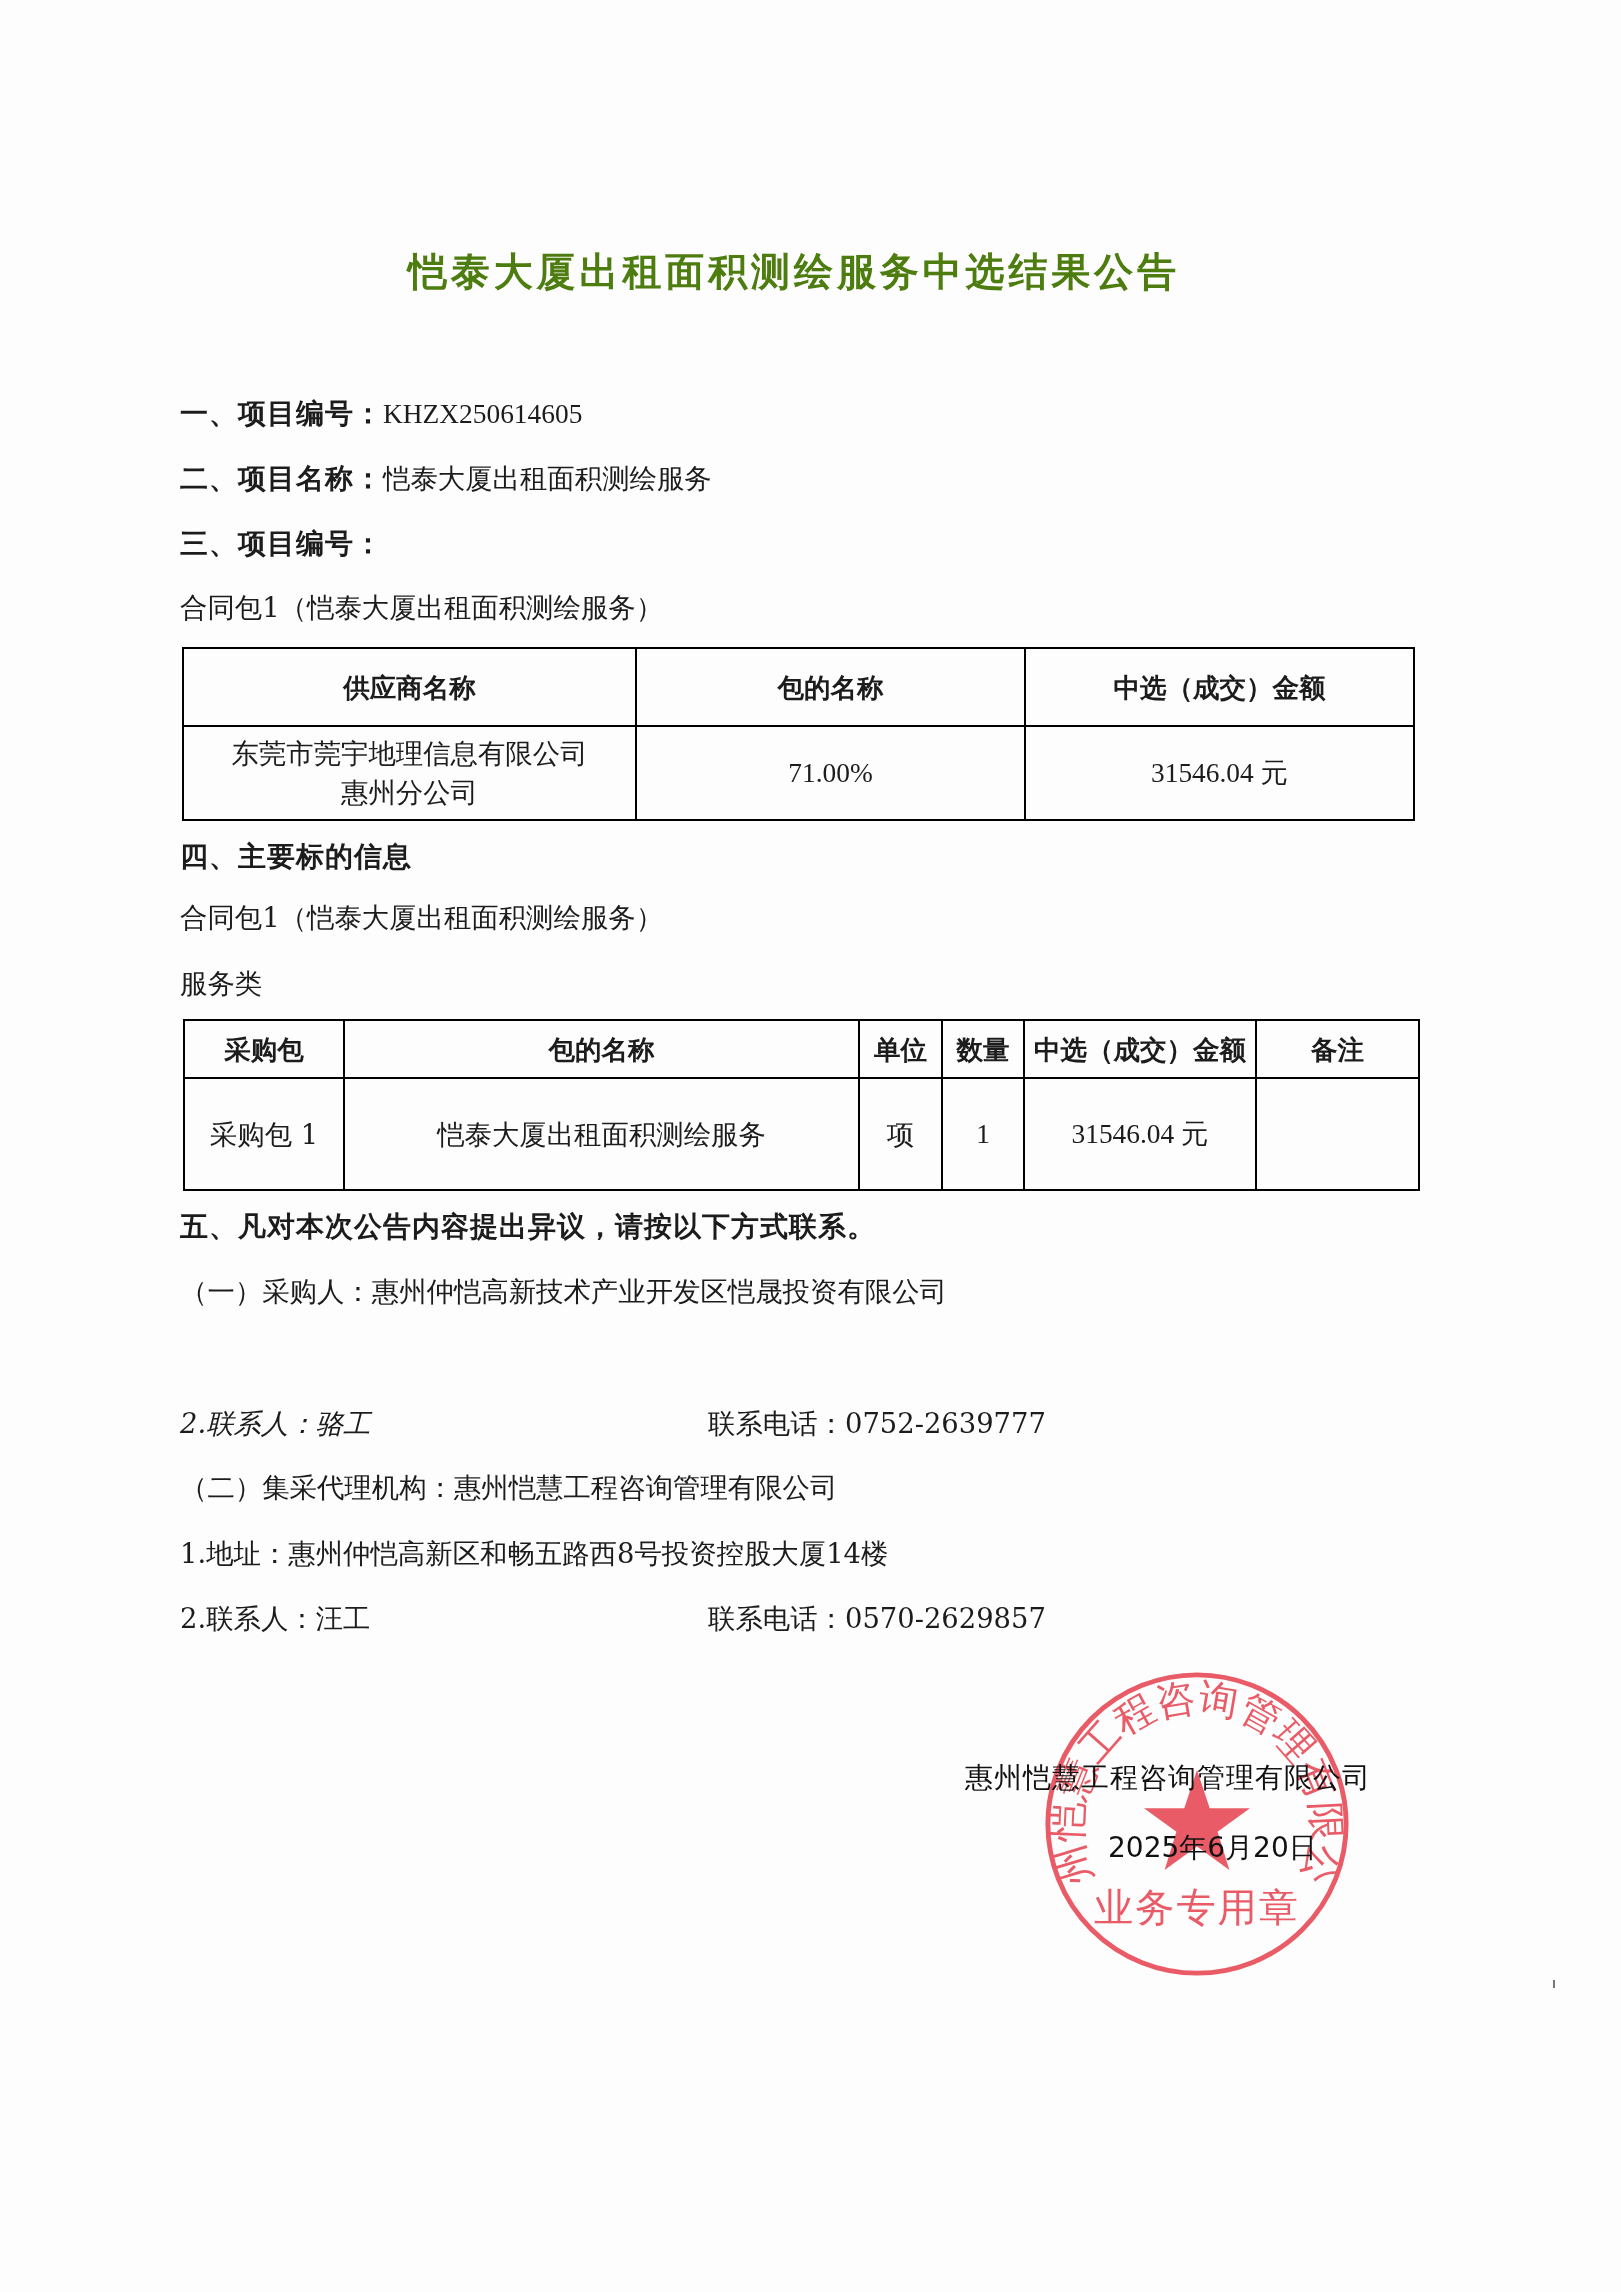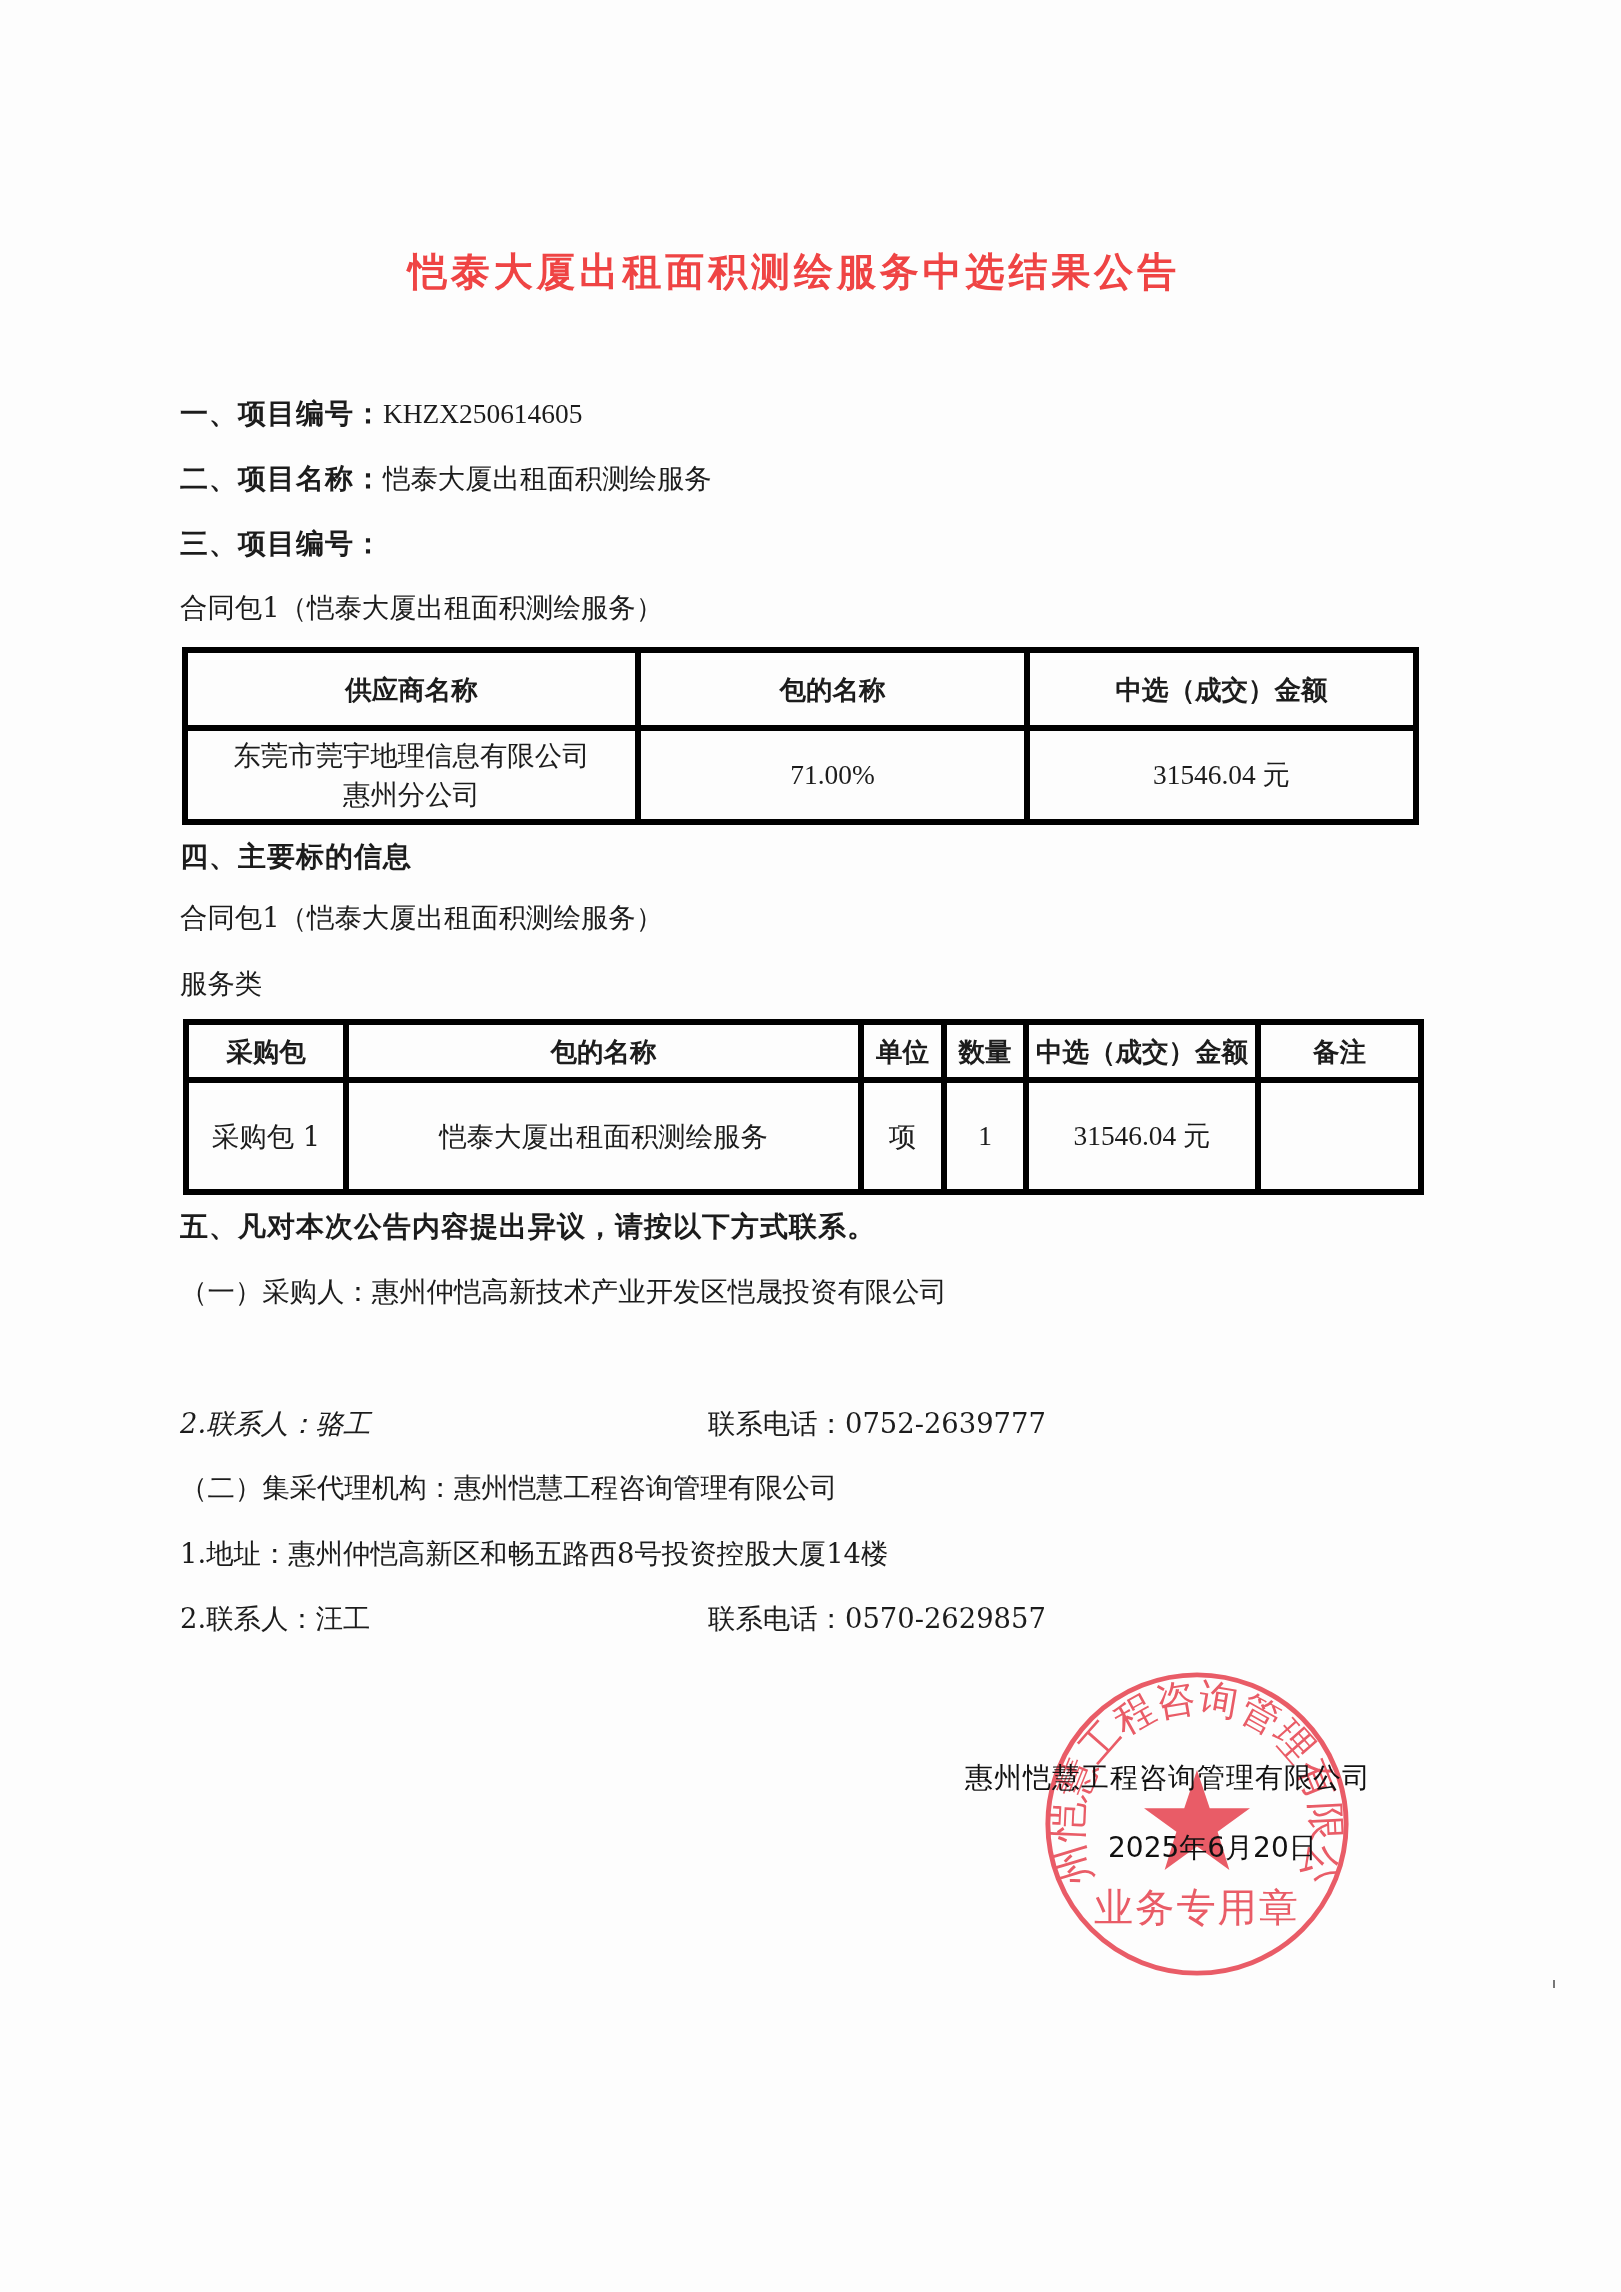--- a/index.html
+++ b/index.html
@@ -23,21 +23,21 @@
     }
     .title {
       position: absolute;
       left: 0; width: 1621px;
       top: 245px;
       text-align: center;
       font-family: "DejaVu Sans", "Liberation Sans", sans-serif;
       font-weight: bold;
       font-size: 39px;
       letter-spacing: 3.9px;
-      color: #ef4444;
+      color: #4d7c0f;
       padding-right: 33px;
       box-sizing: border-box;
     }
     .line {
       position: absolute;
       left: 180px;
       font-size: 28px;
       line-height: 35px;
       white-space: nowrap;
     }
@@ -55,21 +55,21 @@
       font-family: "Liberation Serif", "DejaVu Serif", serif;
     }
     table.grid {
       position: absolute;
       border-collapse: collapse;
       table-layout: fixed;
       font-family: "DejaVu Serif", "Liberation Serif", serif;
       font-size: 27.4px;
     }
     table.grid td, table.grid th {
-      border: 6px solid #000000;
+      border: 2px solid #000000;
       text-align: center;
       vertical-align: middle;
       padding: 0 0;
       line-height: 39px;
       overflow: hidden;
     }
     table.grid th {
       font-family: "DejaVu Sans", "Liberation Sans", sans-serif;
       font-weight: bold;
       font-size: 26.5px;

